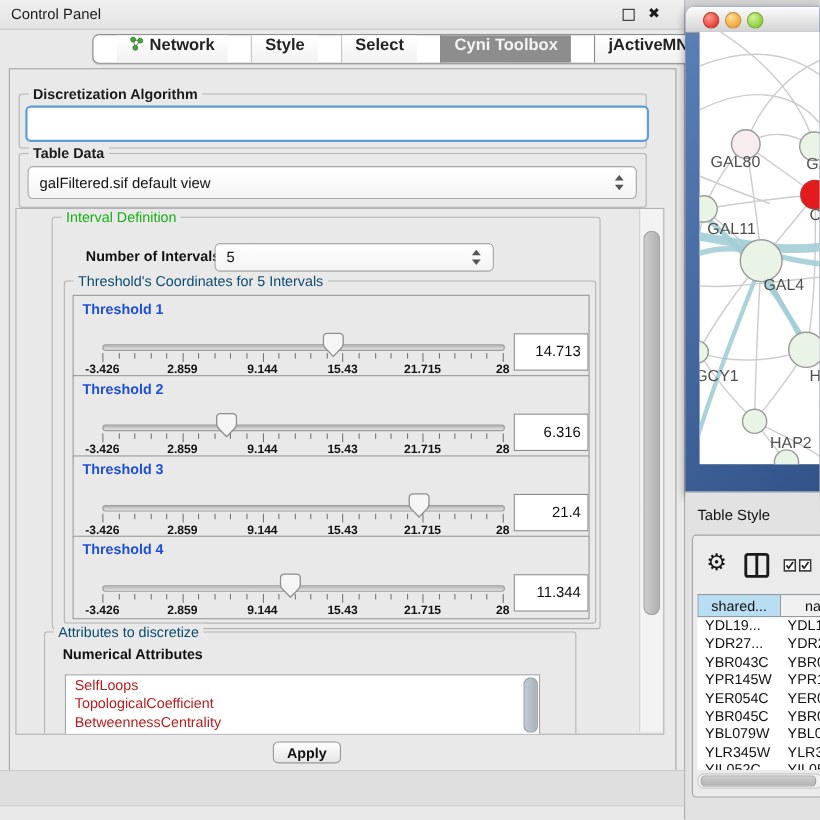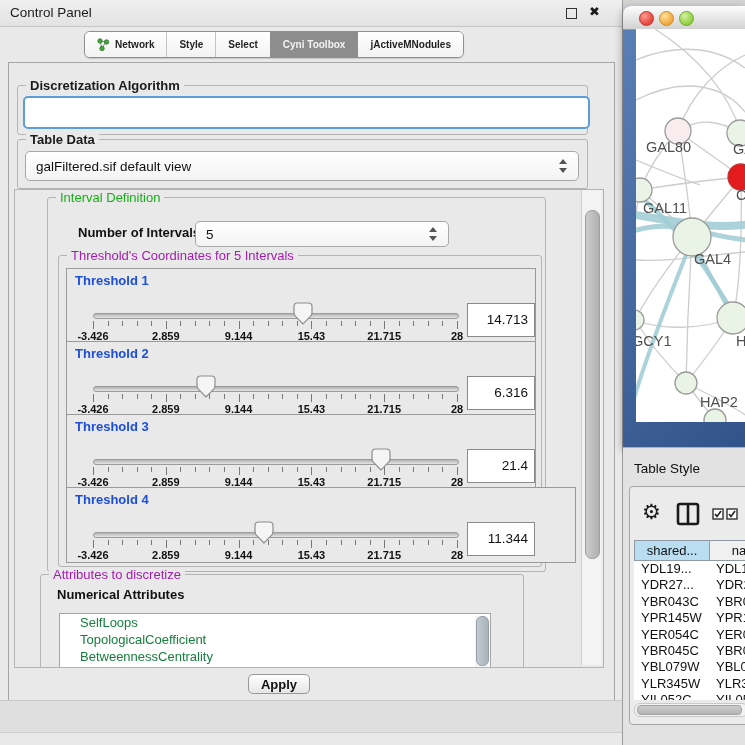--- a/index.html
+++ b/index.html
@@ -10,34 +10,34 @@
   
   #control-panel{position:absolute;left:0;top:0;width:622px;height:745px;background:#e9e9e9;border-right:1px solid #9b9b9b;}
   #cp-titlebar{position:absolute;left:0;top:0;width:622px;height:26px;background:linear-gradient(#f0f0f0,#e3e3e3);border-bottom:1px solid #c6c6c6;}
   #cp-title{position:absolute;left:10px;top:5px;font-size:13.5px;color:#1c1c1c;}
   #float-icon{position:absolute;left:566px;top:8px;width:9px;height:9px;border:1.5px solid #333;background:transparent;}
   #close-icon{position:absolute;left:589px;top:4px;font-size:13px;font-weight:bold;color:#1a1a1a;}
 
   .seg-tabs{position:absolute;display:flex;background:#fff;border:1px solid #8f8f8f;border-radius:6px;overflow:hidden;box-shadow:0 1px 1px rgba(0,0,0,.15);}
   #top-tabs{left:84px;top:31px;height:25px;}
   #bottom-tabs{left:138px;top:704px;height:23px;}
-  .seg{display:flex;align-items:center;gap:5px;padding:0 12px;font-size:10px;font-weight:600;color:#222;background:linear-gradient(#ffffff,#f2f2f2);border-left:1px solid #c3c3c3;white-space:nowrap;cursor:default;}
+  .seg{display:flex;gap:5px;padding:0 12px;font-size:15px;font-weight:600;color:#222;background:linear-gradient(#ffffff,#f2f2f2);border-left:1px solid #c3c3c3;white-space:nowrap;cursor:default;margin-left:21px;}
   .seg:first-child{border-left:none;}
   .seg.sel{background:#8d8d8d;color:#f4f4f4;border-left-color:#8d8d8d;}
   .seg.sel + .seg{border-left-color:#8d8d8d;}
 
   #bottom-strip{position:absolute;left:0;top:700px;width:622px;height:31px;background:#dfdfdf;border-top:1px solid #cacaca;border-bottom:1px solid #cfcfcf;}
 
   #main-panel{position:absolute;left:8px;top:62px;width:605px;height:637px;border:1px solid #a6a6a6;background:#e9e9e9;}
 
   .groupbox{position:absolute;border:1px solid #b4b4b4;border-radius:3px;}
   .group-label{position:absolute;top:-8px;left:8px;background:#e9e9e9;padding:0 4px;font-size:13px;white-space:nowrap;}
   .g-black{color:#1a1a1a;font-weight:600;}
   .g-green{color:#16b116;}
-  .g-blue{color:#a21caf;}
+  .g-blue{color:#0c4a6e;}
 
   .combo{position:absolute;background:linear-gradient(#ffffff,#f4f4f4);border:1px solid #a8a8a8;border-radius:5px;font-size:13.5px;color:#111;}
   .combo .val{position:absolute;left:10px;top:50%;transform:translateY(-50%);white-space:nowrap;}
   .spin{position:absolute;right:11px;top:50%;width:8px;height:14px;transform:translateY(-50%);}
   .spin:before,.spin:after{content:"";position:absolute;left:0;border-left:4px solid transparent;border-right:4px solid transparent;}
   .spin:before{top:0;border-bottom:5px solid #555;}
   .spin:after{bottom:0;border-top:5px solid #555;}
 
   
   #algo-combo{left:14px;top:33px;width:563px;height:29px;border:2px solid #5f9dd8;border-radius:5px;background:#fff;}
@@ -58,21 +58,21 @@
   .thr-panel{position:absolute;left:7px;width:468px;height:74px;border:1px solid #9a9a9a;background:#e9e9e9;}
   .thr-label{position:absolute;left:8px;top:4px;font-size:13px;font-weight:bold;color:#1d4ed8;}
   .thr-track{position:absolute;left:26px;top:44px;width:364px;height:4px;background:linear-gradient(#b2b2b2,#e6e6e6);border:1px solid #9b9b9b;border-radius:3px;}
   .thr-thumb{position:absolute;top:33px;width:20px;height:23px;}
   .tick{position:absolute;top:52px;width:1px;background:#787878;}
   .tick-lab{position:absolute;top:61px;transform:translateX(-50%);font-size:11px;font-weight:bold;color:#111;white-space:nowrap;}
   .thr-value{position:absolute;left:400px;top:34px;width:60px;height:32px;background:#fff;border:1px solid #8a8a8a;font-size:13.5px;color:#111;text-align:right;line-height:32px;padding-right:6px;}
 
   
   #attr-list{position:absolute;left:18px;top:38px;width:430px;height:72px;background:#fff;border:1px solid #a5a5a5;overflow:hidden;}
-  .attr-item{height:17px;line-height:17px;padding-left:20px;font-size:13px;color:#15803d;white-space:nowrap;}
+  .attr-item{height:17px;line-height:17px;padding-left:8px;font-size:13px;color:#b91c1c;white-space:nowrap;}
   #attr-scroll{position:absolute;right:2px;top:2px;width:13px;height:66px;background:#f4f4f4;}
   #attr-thumb{position:absolute;left:1px;top:0;width:11px;height:48px;border:1px solid #97a0a8;border-radius:6px;background:linear-gradient(90deg,#c3cad1,#a9b2ba);}
 
   #apply-btn{position:absolute;left:239px;top:611px;width:62px;height:20px;border:1px solid #979797;border-radius:5px;background:linear-gradient(#ffffff,#e6e6e6);font-size:13px;font-weight:600;color:#111;font-family:inherit;}
 
   
   #right-side{position:absolute;left:623px;top:0;width:122px;height:745px;background:#d4d4d4;}
   #net-window{position:absolute;left:0;top:6px;width:122px;height:441px;border-radius:8px 0 0 0;background:linear-gradient(135deg,#5c81b7,#31538a);box-shadow:0 3px 8px rgba(0,0,0,.4);}
   #net-titlebar{position:absolute;left:0;top:0;width:122px;height:23px;border-radius:8px 0 0 0;background:linear-gradient(#fdfdfd,#d2d2d2);border-bottom:1px solid #9a9a9a;}
   .tl{position:absolute;top:5px;width:13px;height:13px;border-radius:50%;}
@@ -278,21 +278,21 @@
                   <div class="tick" style="left: 346.32px; height: 5px;"></div>
                   <div class="tick" style="left: 360.88px; height: 5px;"></div>
                   <div class="tick" style="left: 375.44px; height: 5px;"></div>
                   <div class="tick" style="left: 390px; height: 8px;"></div>
                   <div class="tick-lab" style="left: 390px;">28</div>
                   <div class="thr-thumb" style="left: 303.554px;"><svg width="20" height="23" viewBox="0 0 20 23">
                       <path d="M10 22 L2.8 14.6 Q1 12.8 1 10.4 L1 4.6 Q1 1 4.6 1 L15.4 1 Q19 1 19 4.6 L19 10.4 Q19 12.8 17.2 14.6 Z" fill="#f5f5f5" stroke="#8e8e8e" stroke-width="1.2"></path>
                     </svg></div>
                   <div class="thr-value">21.4</div>
                 </div>
-                <div class="thr-panel" style="top: 219px; padding-left: 40px;">
+                <div class="thr-panel" style="top: 219px;">
                   <div class="thr-label">Threshold 4</div>
                   <div class="thr-track"></div>
                   <div class="tick" style="left: 26px; height: 8px;"></div>
                   <div class="tick-lab" style="left: 26px;">-3.426</div>
                   <div class="tick" style="left: 40.56px; height: 5px;"></div>
                   <div class="tick" style="left: 55.12px; height: 5px;"></div>
                   <div class="tick" style="left: 69.68px; height: 5px;"></div>
                   <div class="tick" style="left: 84.24px; height: 5px;"></div>
                   <div class="tick" style="left: 98.8px; height: 8px;"></div>
                   <div class="tick-lab" style="left: 98.8px;">2.859</div>

